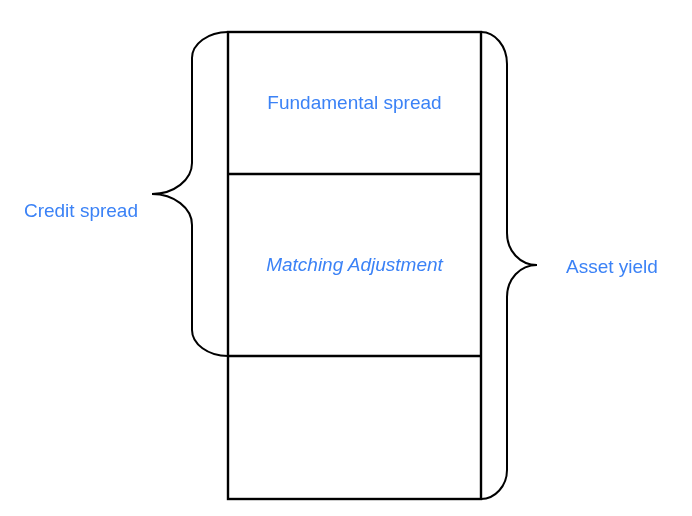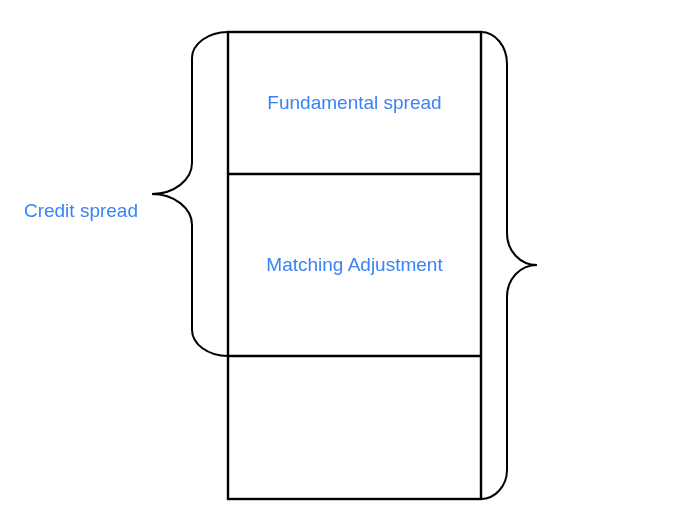--- a/index.html
+++ b/index.html
@@ -36,21 +36,21 @@
     position: absolute;
     display: flex;
     align-items: center;
     justify-content: center;
     font-size: 19px;
     line-height: 22px;
     text-align: center;
     white-space: nowrap;
   }
   .seg-label-1 { left: 228px; top: 32px;  width: 253px; height: 142px; }
-  .seg-label-2 { left: 228px; top: 174px; width: 253px; height: 182px; }
+  .seg-label-2 { left: 228px; top: 174px; width: 253px; height: 182px; font-style: italic; }
   .seg-label-3 { left: 228px; top: 356px; width: 253px; height: 143px; }
   .side-label {
     position: absolute;
     font-size: 19px;
     line-height: 21px;
     white-space: nowrap;
   }
   .side-label-left {
     left: 0px;
     top: 200px;
@@ -80,14 +80,15 @@
     <path class="brace" d="M 481 32 C 495 32 507 46 507 64 L 507 233 C 507 251 520 265 537 265 C 520 265 507 279 507 297 L 507 470 C 507 486 495 499 481 499"></path>
   </svg>
 
   <div class="seg-label seg-label-1">Fundamental spread</div>
 
   <div class="seg-label seg-label-2">Matching Adjustment</div>
 
 
   <div class="side-label side-label-left">Credit spread</div>
 
+  <div class="side-label side-label-right">Asset yield</div>
 
 </div>
 
 </body></html>

